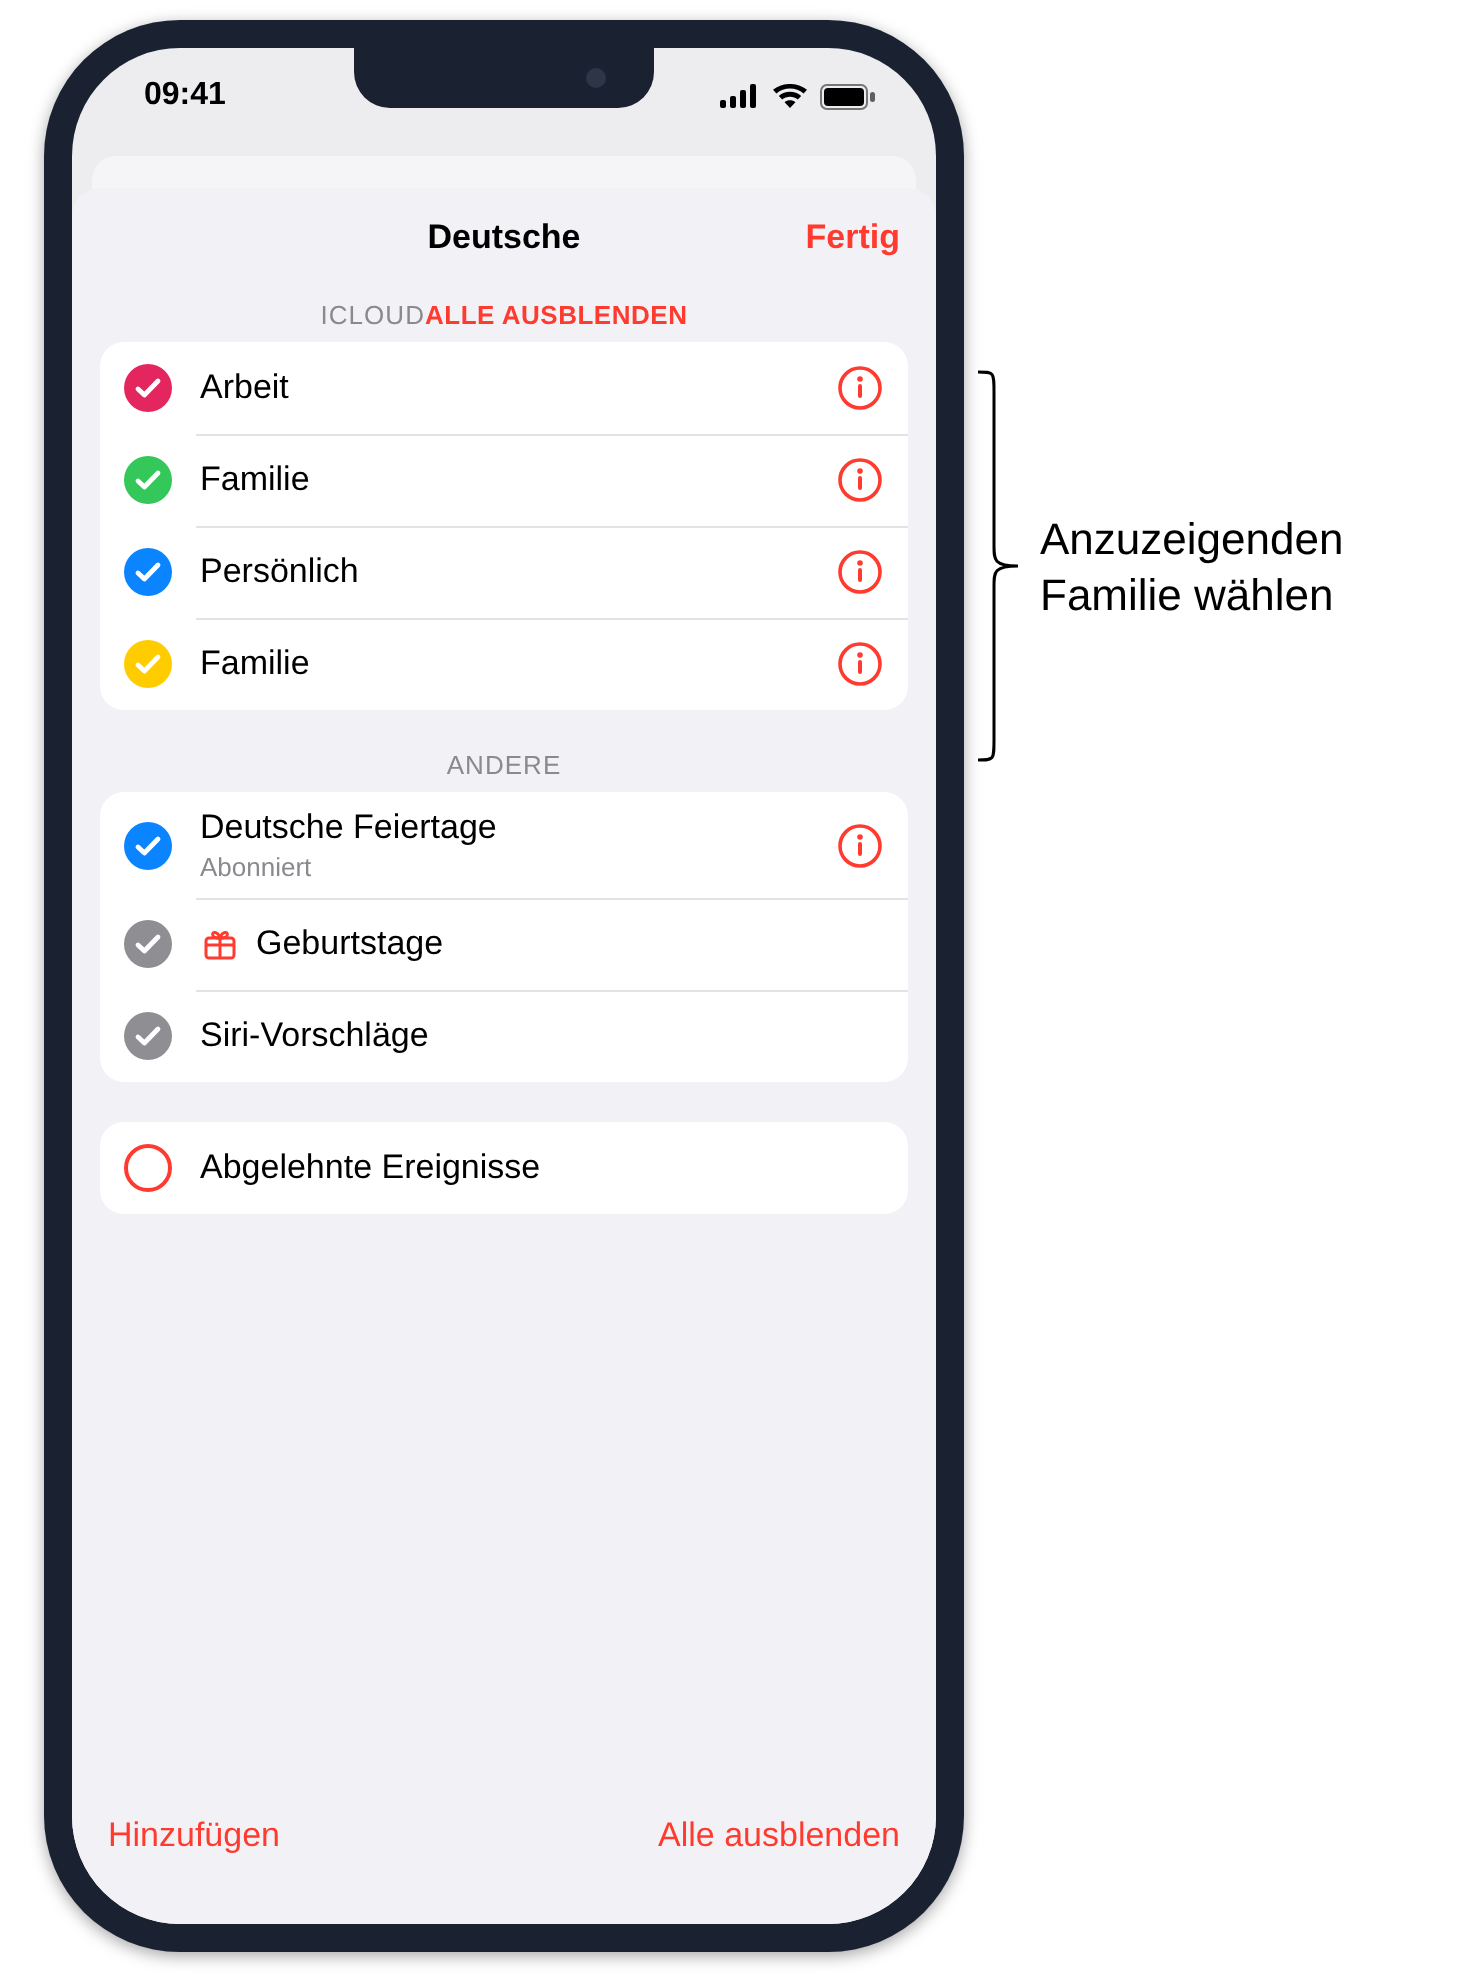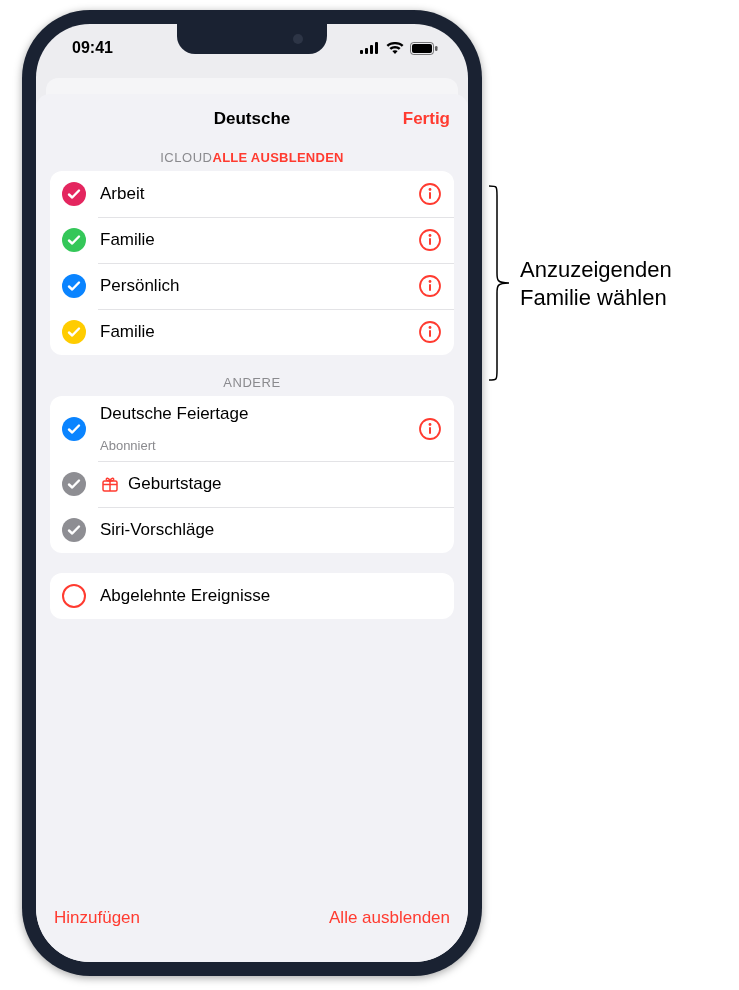--- a/index.html
+++ b/index.html
@@ -166,21 +166,21 @@
   }
   .row-label {
     flex: 1;
     font-size: 17px;
     color: #000;
   }
   .row-sub {
     display: block;
     font-size: 13px;
     color: #8a8a8e;
-    margin-top: 14px;
+    margin-top: 2px;
   }
   .row-icon {
     width: 20px; height: 20px;
     margin-right: 8px;
     flex: 0 0 20px;
     display: flex; align-items: center; justify-content: center;
   }
   .info-button {
     width: 24px; height: 24px;
     flex: 0 0 24px;

